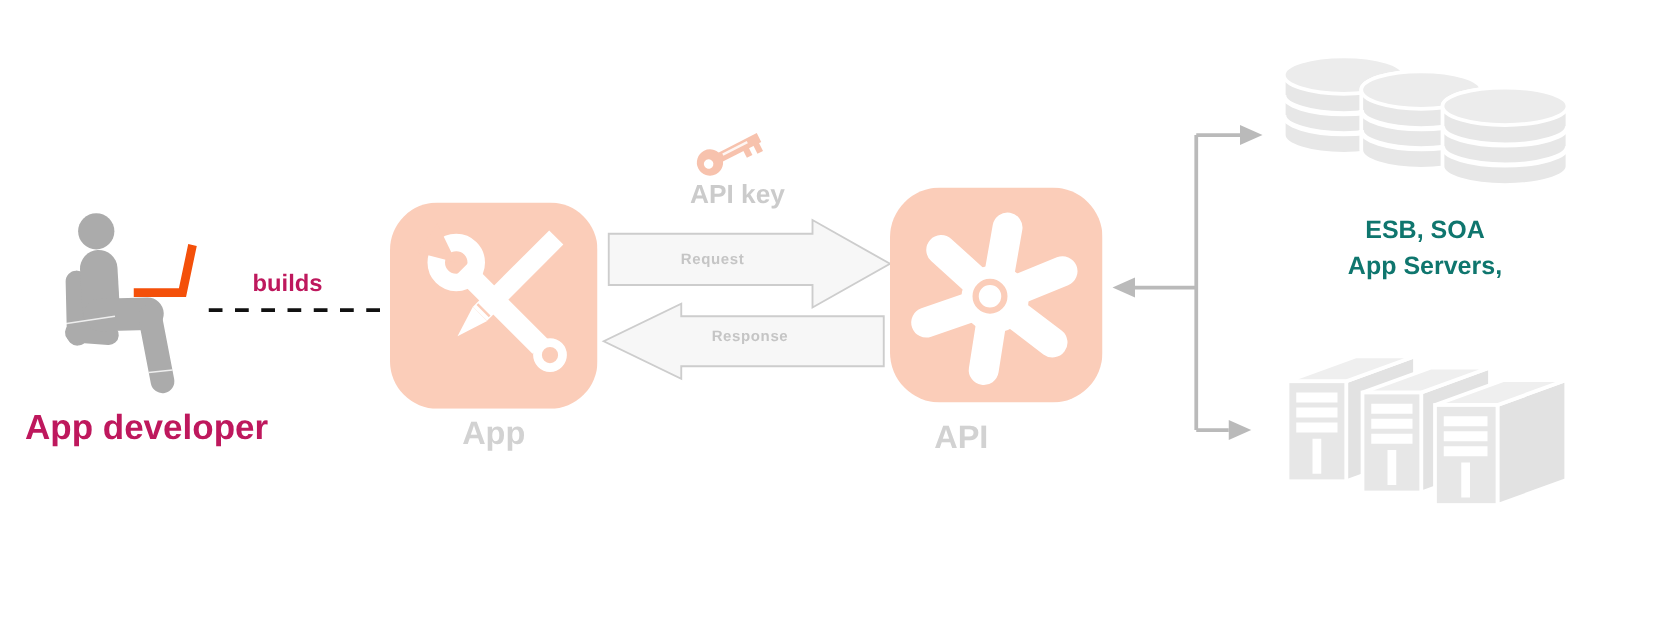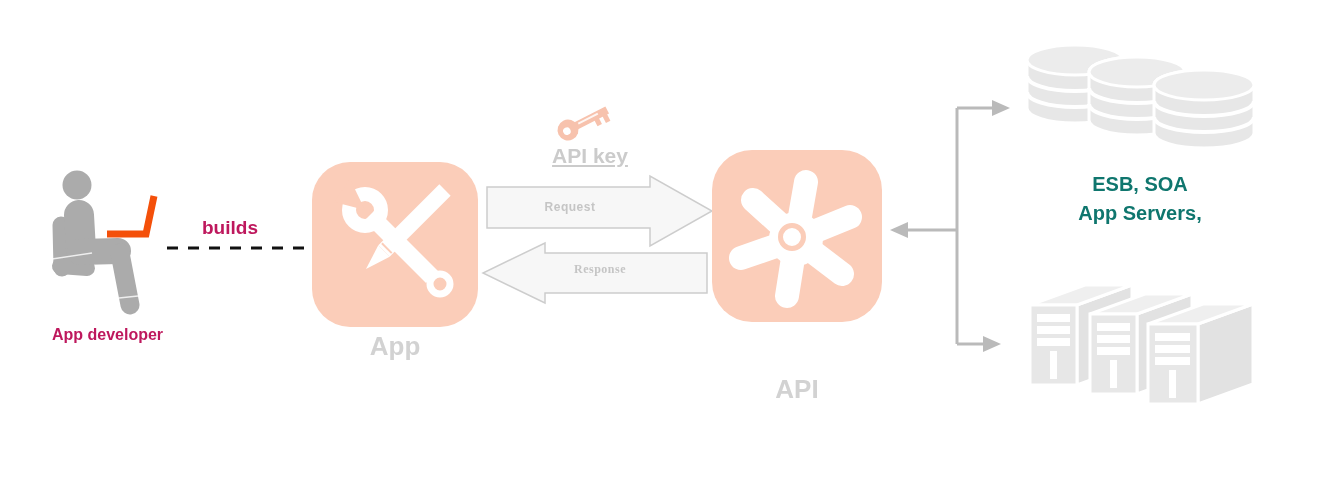--- a/index.html
+++ b/index.html
@@ -31,48 +31,48 @@
 
     <line x1="78" y1="95" x2="88" y2="147" stroke="#ABABAB" stroke-width="19" stroke-linecap="round"></line>
 
     <circle cx="35" cy="27" r="14.5" fill="#ABABAB"></circle>
 
     <line x1="10" y1="101" x2="50" y2="95" stroke="#ffffff" stroke-width="1.4" opacity=".8"></line>
     <line x1="77" y1="140" x2="96" y2="138" stroke="#ffffff" stroke-width="1.4" opacity=".8"></line>
 
     <polyline points="65,76 104,76 112,38" fill="none" stroke="#F4500A" stroke-width="7"></polyline>
   </svg>
-  <div class="lbl lbl-black" style="left:20px;top:326px;width:175px;font-size:16px;">App developer</div>
+  <div class="lbl lbl-black" style="left:20px;top:326px;width:175px;font-size:28px;">App developer</div>
 
   <div class="lbl lbl-black" style="left:170px;top:217px;width:120px;font-size:19px;">builds</div>
   <svg class="abs" style="left:165px;top:244px;" width="150" height="8" viewBox="0 0 150 8">
     <line x1="2" y1="4" x2="150" y2="4" stroke="#111111" stroke-width="3" stroke-dasharray="11 10"></line>
   </svg>
 
   <svg class="abs" style="left:485px;top:174px;" width="232" height="76" viewBox="0 0 232 76">
     <polygon points="2,13 165,13 165,2 227,37 165,72 165,54 2,54" fill="#F7F7F7" stroke="#CDCDCD" stroke-width="1.5"></polygon>
   </svg>
   <div class="lbl arrow-text" style="left:495px;top:200px;width:150px;">Request</div>
 
   <svg class="abs" style="left:478px;top:240px;" width="232" height="68" viewBox="0 0 232 68">
     <polygon points="229,13 67,13 67,3 5,33 67,63 67,53 229,53" fill="#F7F7F7" stroke="#CDCDCD" stroke-width="1.5"></polygon>
   </svg>
-  <div class="lbl arrow-text" style="left:525px;top:262px;width:150px;font-family:Liberation Serif, serif;">Response</div>
+  <div class="lbl arrow-text" style="left:525px;top:262px;width:150px;">Response</div>
 
   <svg class="abs" style="left:550px;top:98px;" width="85" height="55" viewBox="0 0 85 55">
     <g transform="rotate(-27 18 32)" fill="#F7C2AD">
       <rect x="24" y="28" width="38" height="8"></rect>
       <rect x="46" y="35" width="5" height="7"></rect>
       <rect x="55" y="35" width="5" height="8"></rect>
       <circle cx="18" cy="32" r="10.5"></circle>
       <circle cx="16.5" cy="32.5" r="3.8" fill="#ffffff"></circle>
       <rect x="30" y="30" width="22" height="2" fill="#ffffff" opacity=".85"></rect>
     </g>
   </svg>
-  <div class="lbl lbl-gray" style="left:530px;top:144px;width:120px;font-size:21px;color:#CBCBCB;text-decoration:underline;">API key</div>
+  <div class="lbl lbl-gray" style="left:530px;top:144px;width:120px;font-size:21px;color:#CBCBCB;">API key</div>
 
   <svg class="abs" style="left:312px;top:162px;" width="166" height="165" viewBox="0 0 166 165">
     <rect x="0" y="0" width="166" height="165" rx="38" fill="#FBCDB9"></rect>
 
     <g>
       <line x1="58" y1="53" x2="120" y2="115" stroke="#ffffff" stroke-width="17"></line>
       <circle cx="53" cy="48" r="16" fill="none" stroke="#ffffff" stroke-width="14"></circle>
       <polygon points="53,48 38,17 22,40" fill="#FBCDB9"></polygon>
       <circle cx="128" cy="122" r="10" fill="none" stroke="#ffffff" stroke-width="7"></circle>
     </g>
@@ -91,21 +91,21 @@
       <line x1="84" y1="89" x2="94" y2="32"></line>
       <line x1="84" y1="89" x2="138" y2="67"></line>
       <line x1="84" y1="89" x2="130" y2="124"></line>
       <line x1="84" y1="89" x2="75" y2="146"></line>
       <line x1="84" y1="89" x2="29" y2="108"></line>
       <line x1="84" y1="89" x2="41" y2="50"></line>
     </g>
     <circle cx="84" cy="89" r="27" fill="#ffffff"></circle>
     <circle cx="80" cy="87" r="11.5" fill="#ffffff" stroke="#FBCDB9" stroke-width="5"></circle>
   </svg>
-  <div class="lbl lbl-icon" style="left:712px;top:334px;width:170px;margin-top:40px;">API</div>
+  <div class="lbl lbl-icon" style="left:684px;top:334px;width:170px;">API</div>
 
   <svg class="abs" style="left:880px;top:95px;" width="140" height="265" viewBox="0 0 140 265">
     <g stroke="#BABABA" stroke-width="3" fill="none">
       <line x1="77" y1="13" x2="77" y2="249"></line>
       <line x1="77" y1="13" x2="112" y2="13"></line>
       <line x1="77" y1="135" x2="28" y2="135"></line>
       <line x1="77" y1="249" x2="103" y2="249"></line>
     </g>
     <g fill="#BABABA">
       <polygon points="112,5 112,21 130,13"></polygon>

